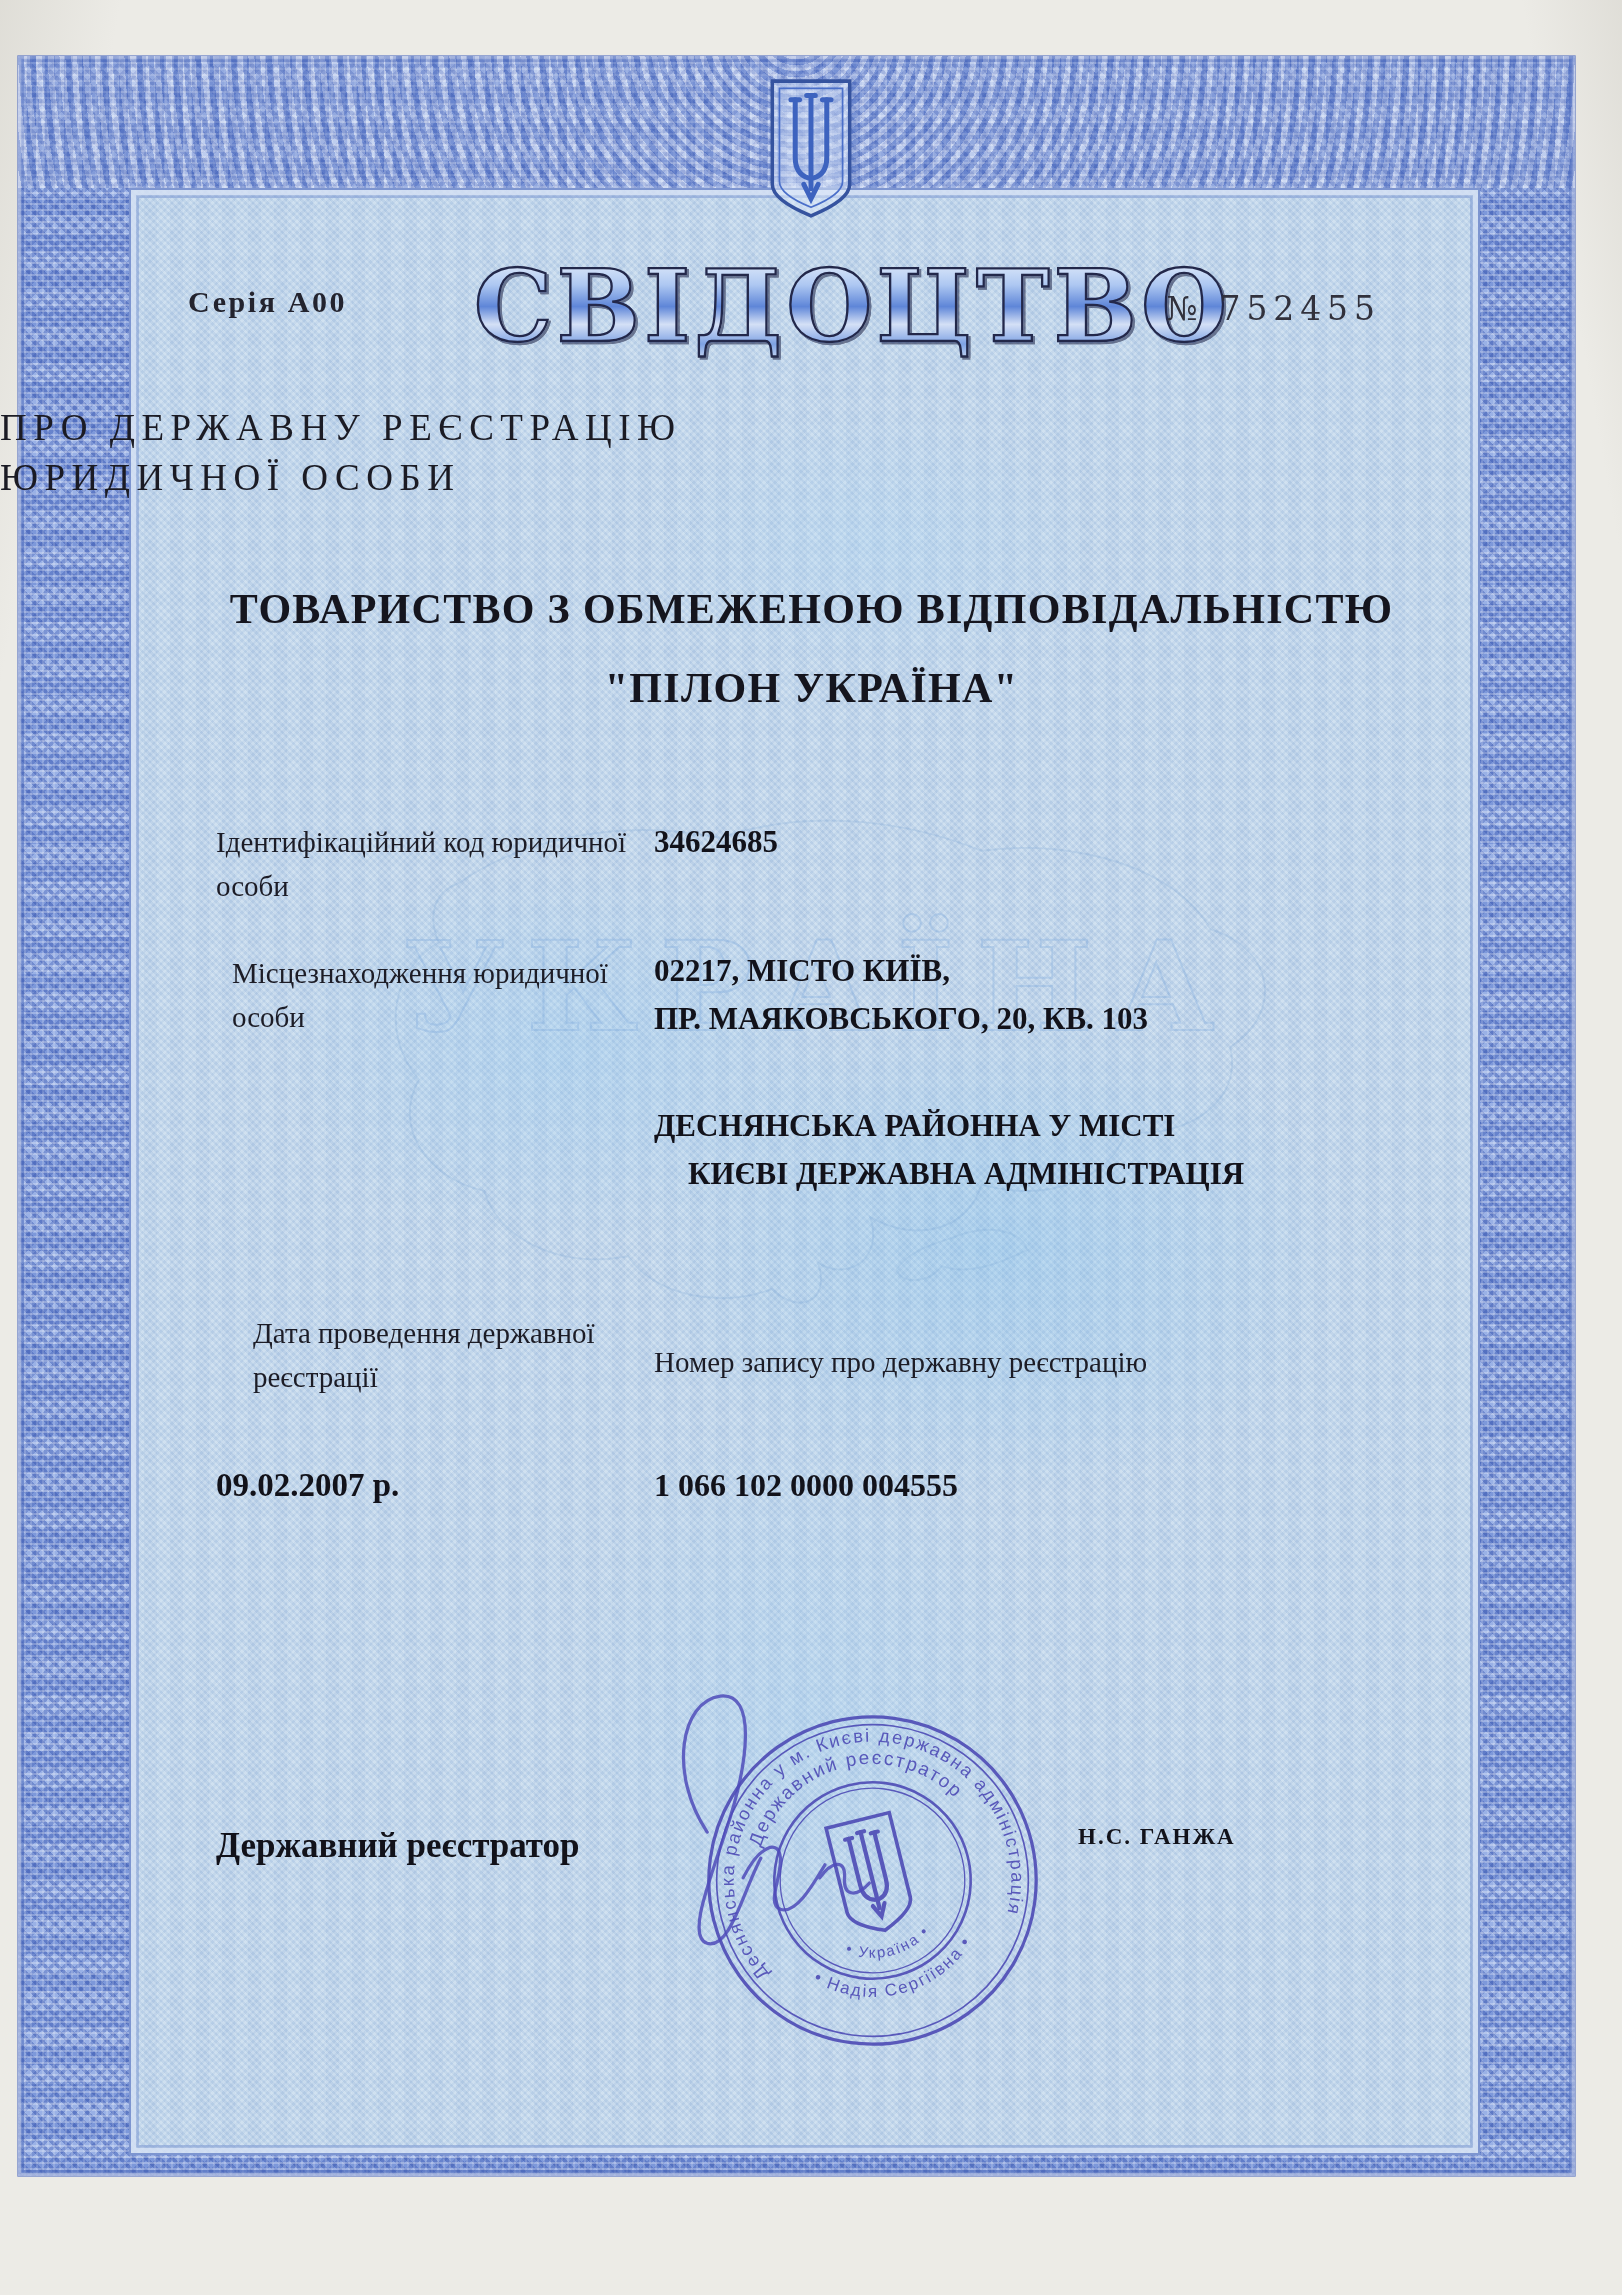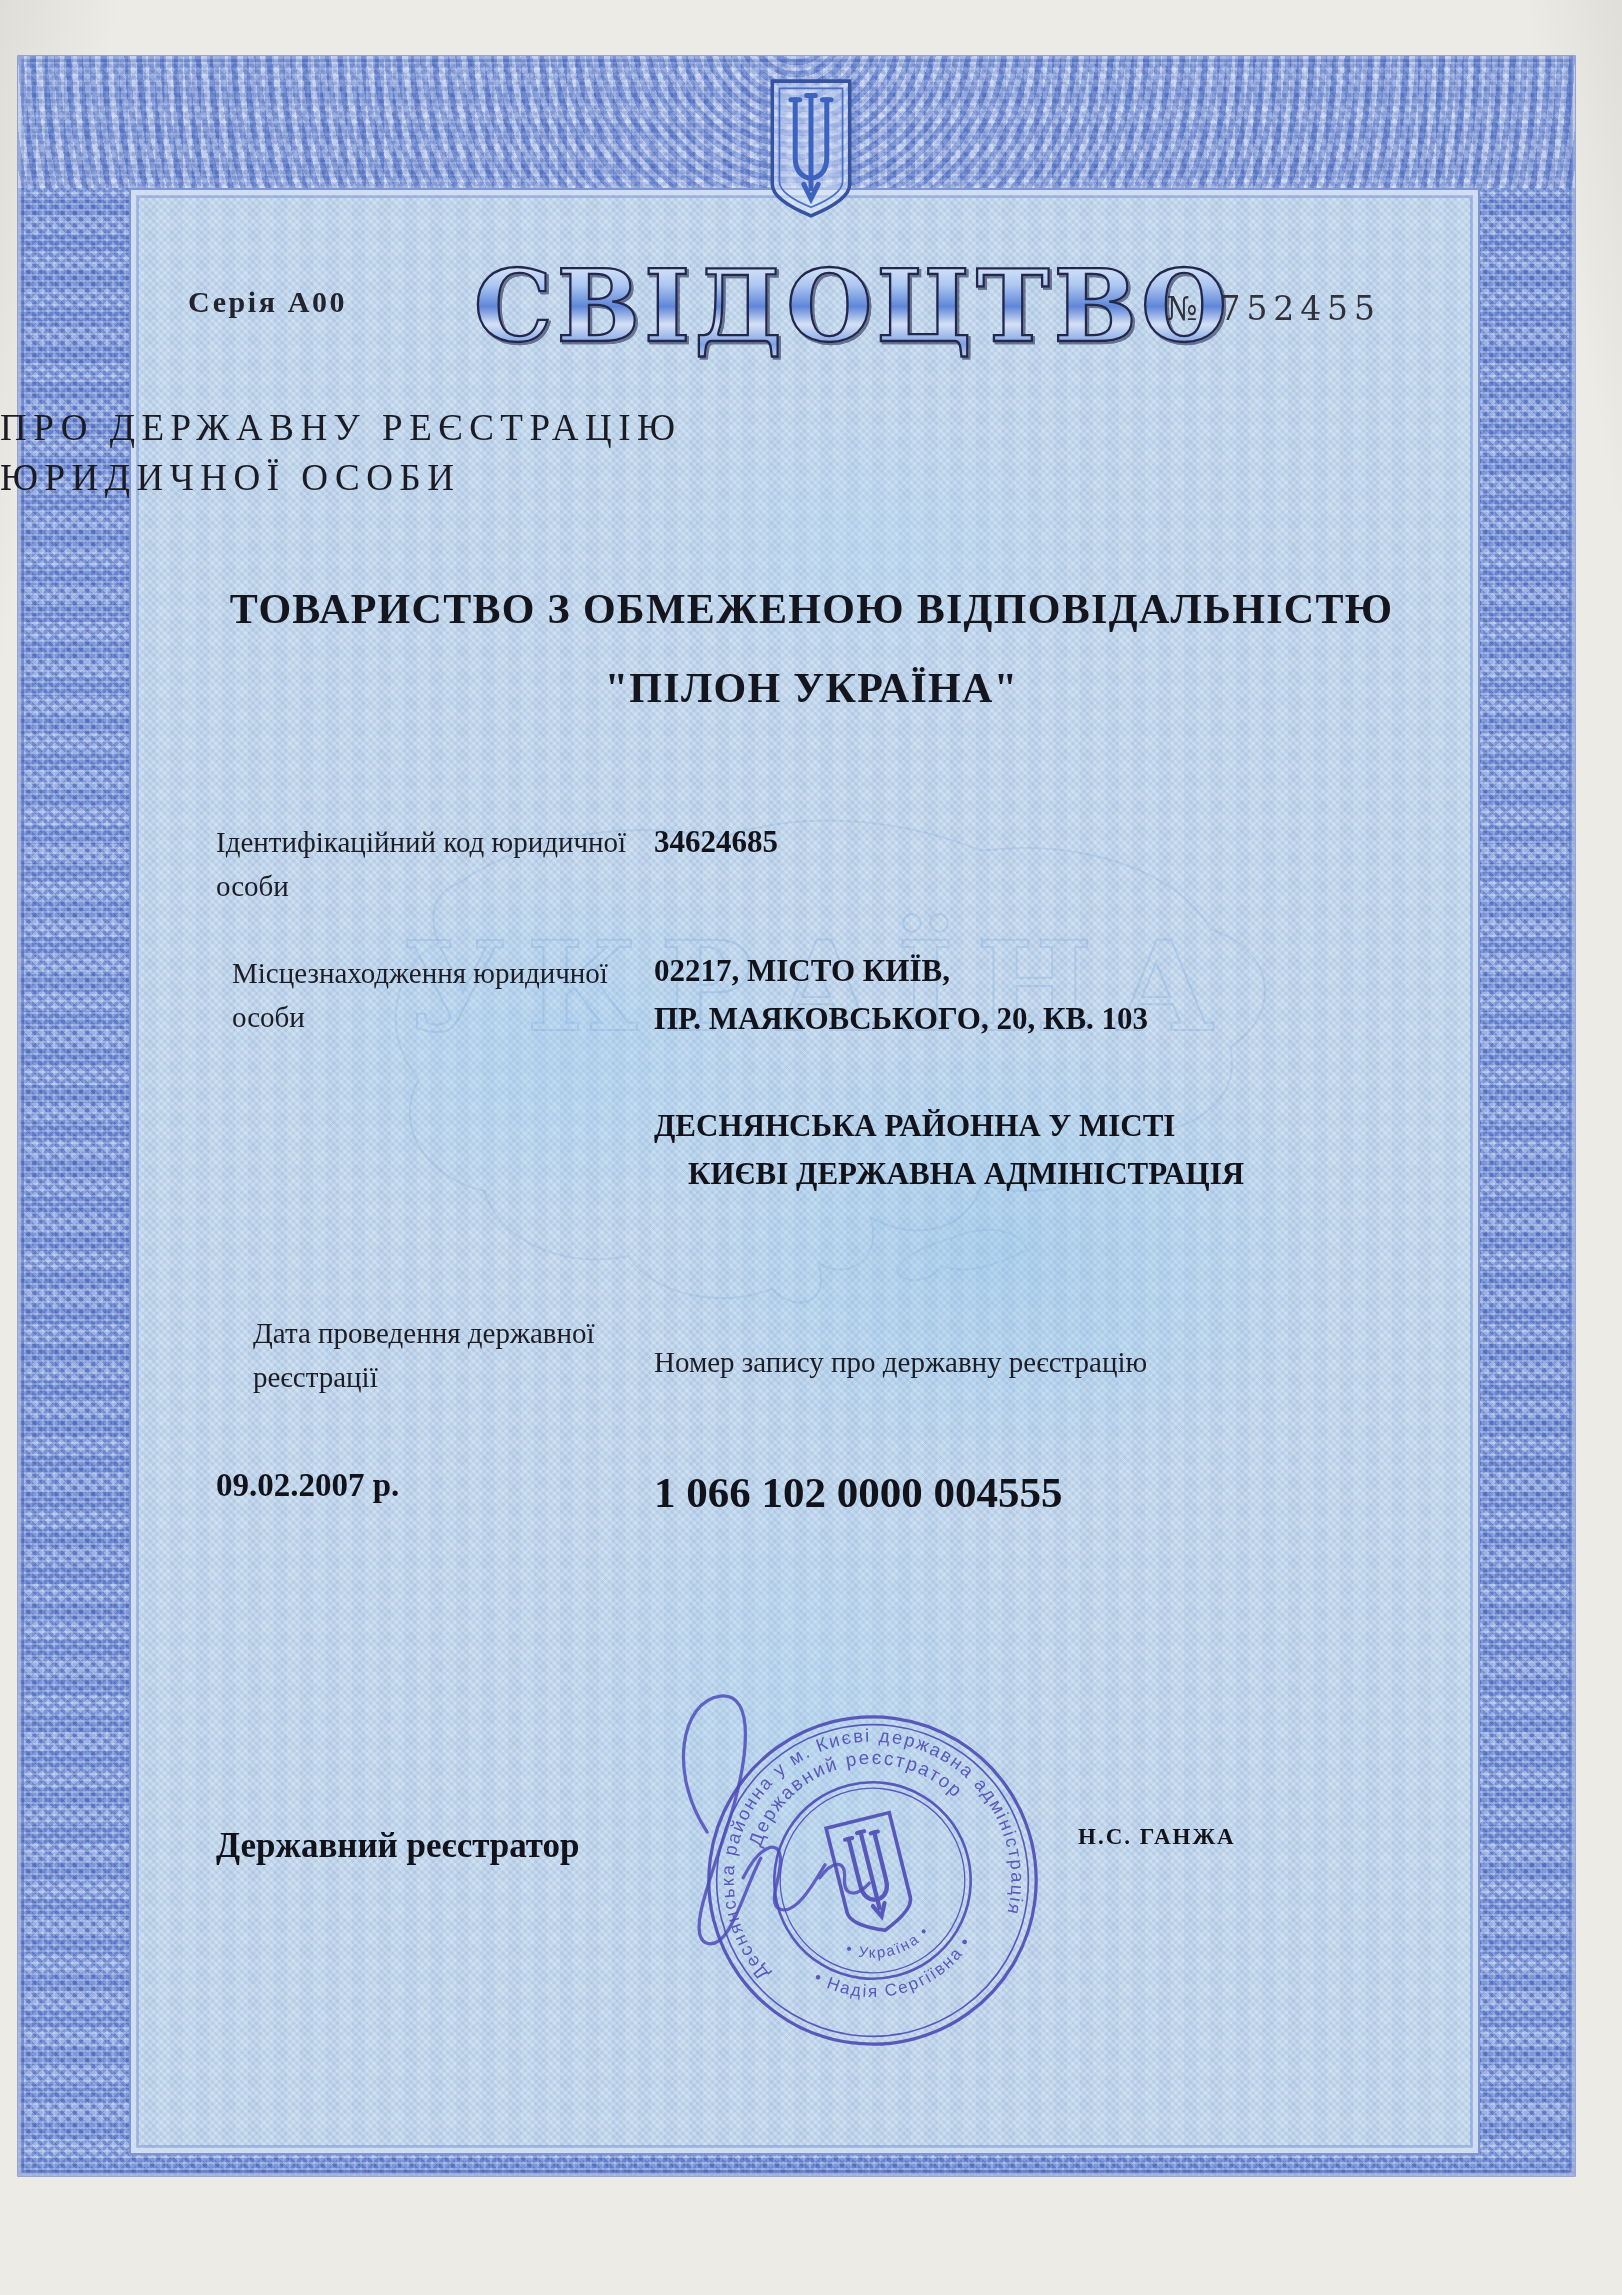--- a/index.html
+++ b/index.html
@@ -119,21 +119,21 @@
   <div class="abs flabel" style="left:232px; top:952px;">Місцезнаходження юридичної особи</div>
   <div class="abs fvalue" style="left:654px; top:948px;">02217, МІСТО КИЇВ,</div>
   <div class="abs fvalue" style="left:654px; top:996px;">ПР. МАЯКОВСЬКОГО, 20, КВ. 103</div>
 
   <div class="abs fvalue" style="left:654px; top:1103px;">ДЕСНЯНСЬКА РАЙОННА У МІСТІ</div>
   <div class="abs fvalue" style="left:688px; top:1151px;">КИЄВІ ДЕРЖАВНА АДМІНІСТРАЦІЯ</div>
 
   <div class="abs flabel" style="left:216px; top:1312px;margin-left:37px;">Дата проведення державної реєстрації</div>
   <div class="abs flabel" style="left:654px; top:1341px; width:589px;">Номер запису про державну реєстрацію</div>
   <div class="abs fvalue" style="left:216px; top:1461px; font-size:33px;">09.02.2007 р.</div>
-  <div class="abs fvalue" style="left:654px; top:1461px; font-size:43px;">1 066 102 0000 004555</div>
+  <div class="abs fvalue" style="left:654px; top:1461px; font-size:32px;">1 066 102 0000 004555</div>
 
   <div class="abs fvalue" style="left:216px; top:1820px; font-size:35px;">Державний реєстратор</div>
   <div class="abs fvalue" style="left:1078px; top:1820px; font-size:23px; letter-spacing:2px;">Н.С. ГАНЖА</div>
 
   <svg class="abs stamp-svg" width="347" height="347" viewBox="-265 -265 530 530" style="opacity:.88;">
     <defs>
       <path id="arcOuterTop" d="M -173.6,121.6 A 212,212 0 1 1 173.6,121.6"></path>
       <path id="arcInnerTop" d="M -178,0 A 178,178 0 0 1 178,0"></path>
       <path id="arcInnerBottom" d="M -178,0 A 178,178 0 0 0 178,0"></path>
       <path id="arcUkrBottom" d="M -118,0 A 118,118 0 0 0 118,0"></path>

